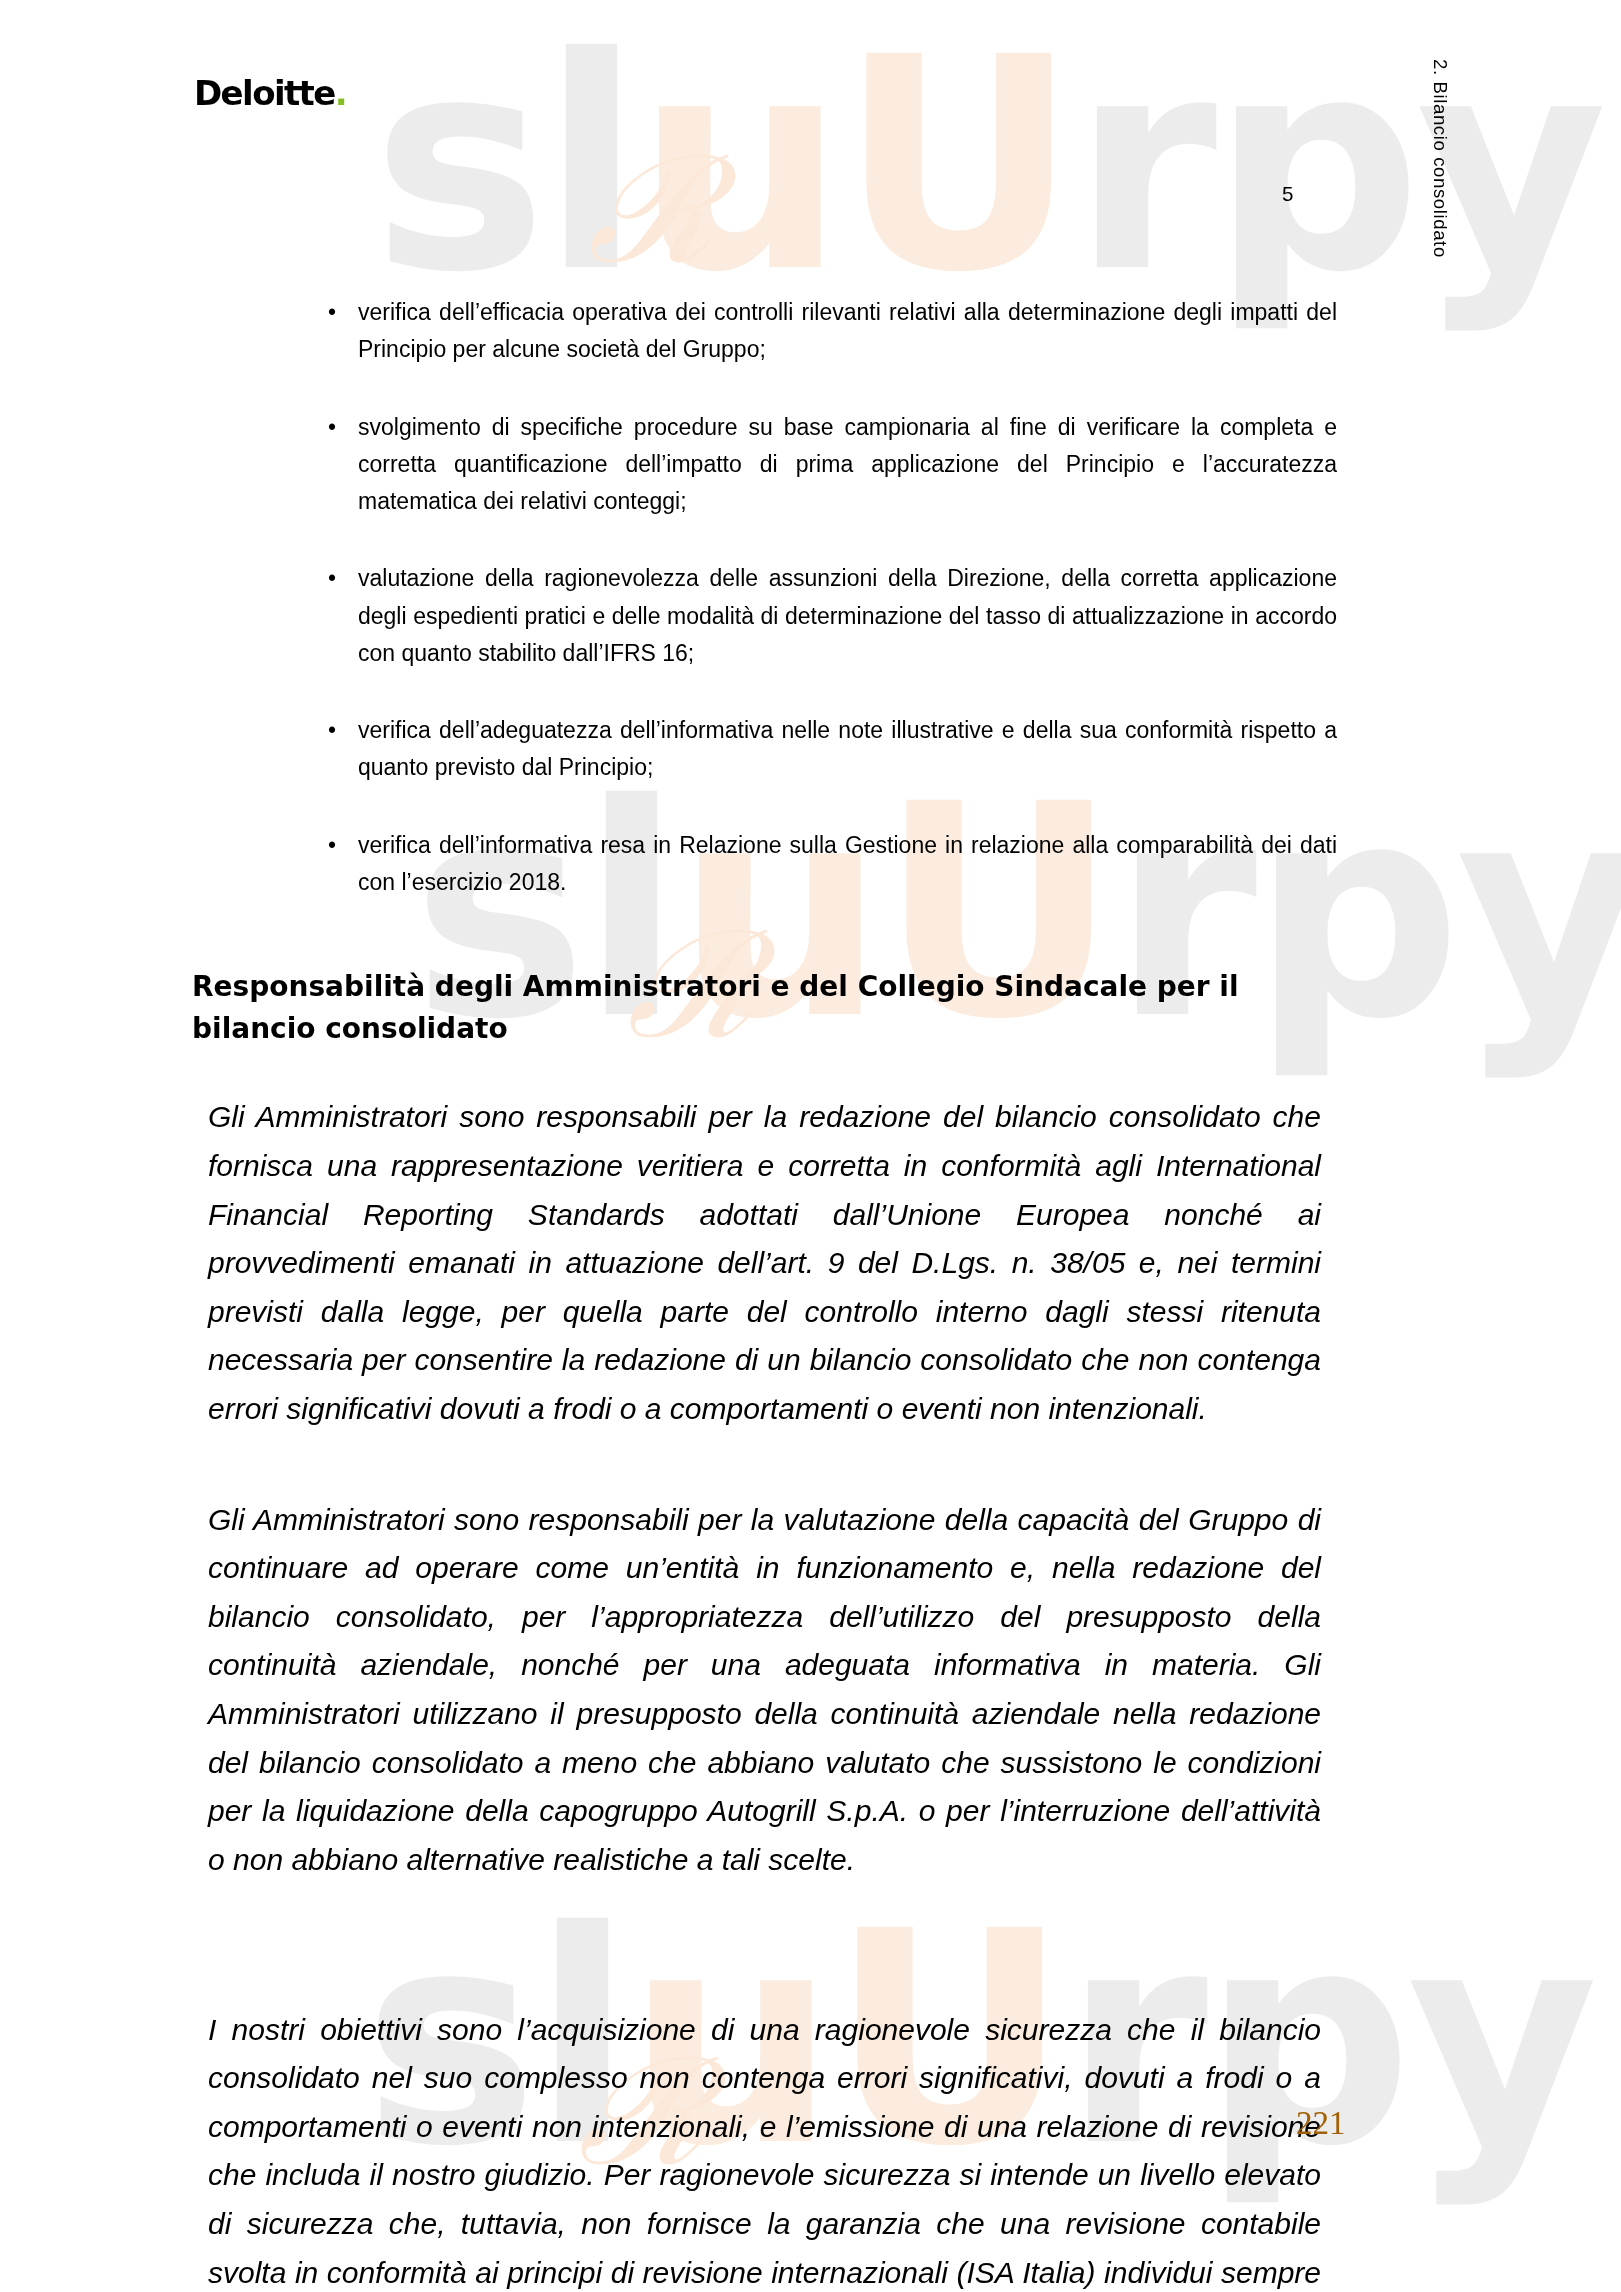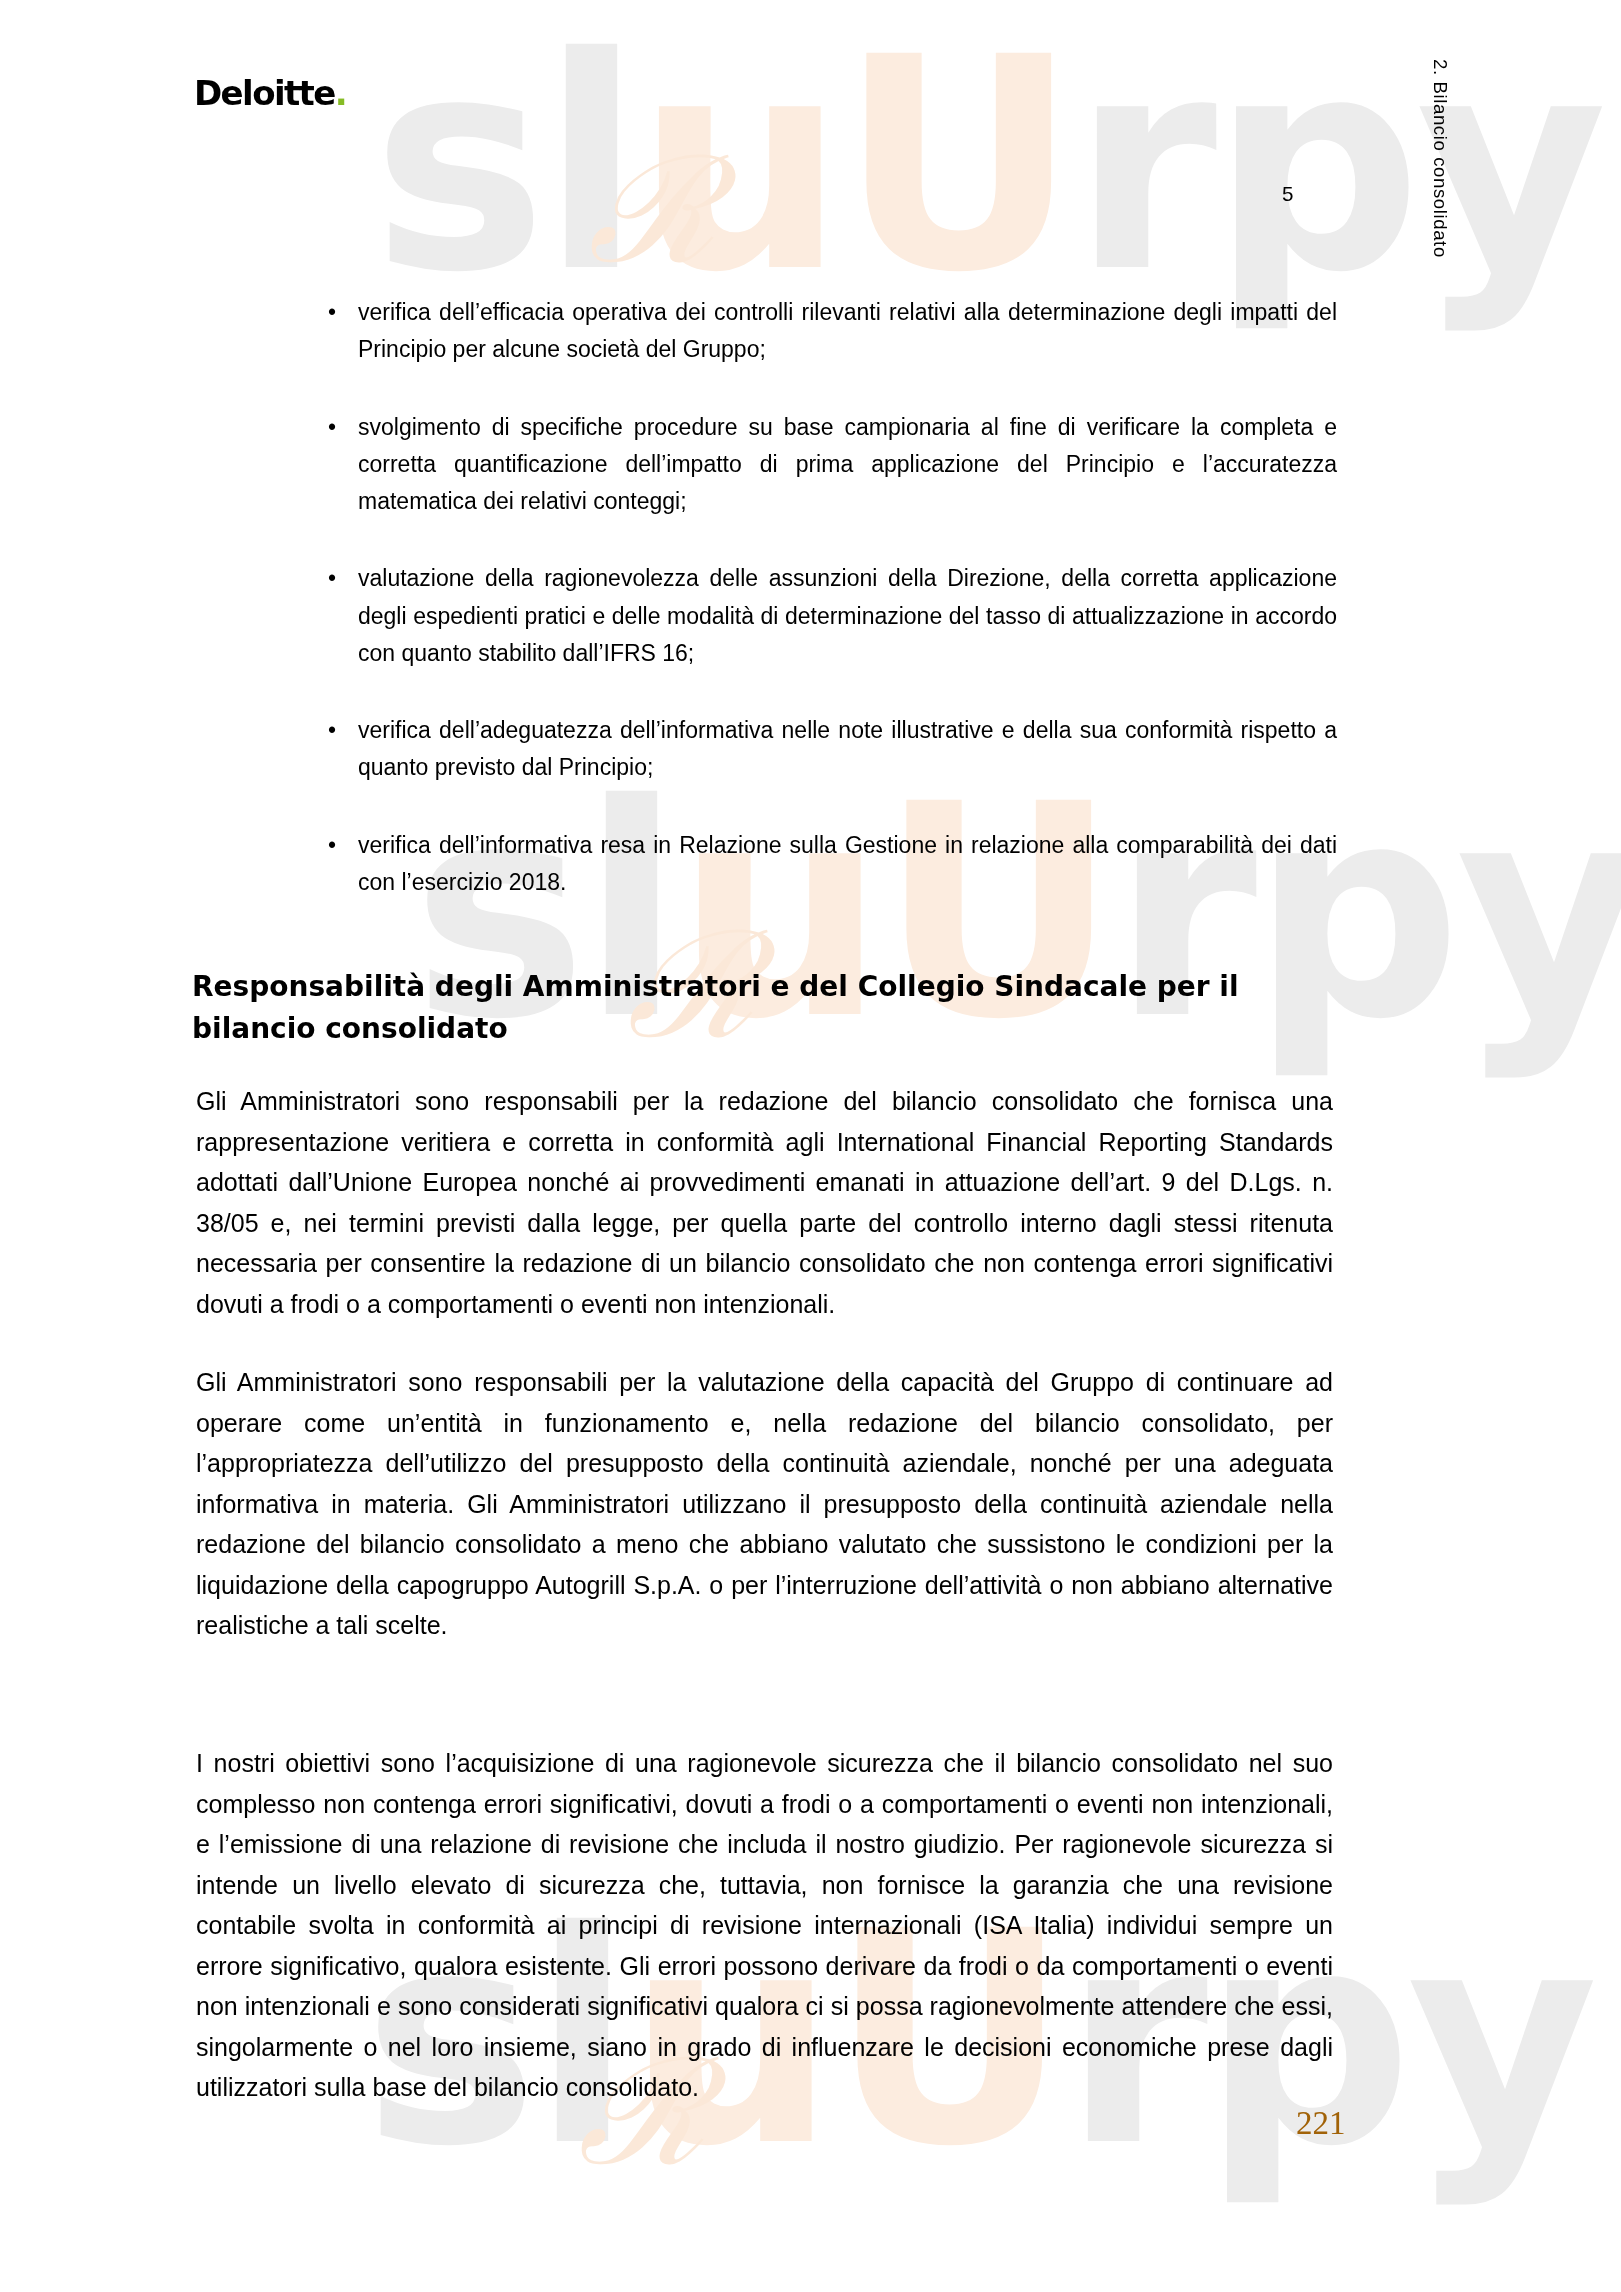--- a/index.html
+++ b/index.html
@@ -125,26 +125,27 @@
   .section-heading {
     font-family: "DejaVu Sans", sans-serif;
     font-weight: 700;
     font-size: 28px;
     line-height: 1.5;
     color: #000;
     margin: 0;
   }
 
   .body-para {
-    font-size: 25px;
+    font-size: 30px;
     line-height: 1.62;
     text-align: justify;
     text-justify: inter-word;
     color: #000;
-    margin: 4px;
+    margin: 16px;
+    font-style: italic;
   }
 
   .sp-1 { height: 65px; }
   .sp-2 { height: 27.4px; }
   .sp-3 { height: 30px; }
   .sp-4 { height: 32px; }
 
   
   .footer-num {
     position: absolute;

